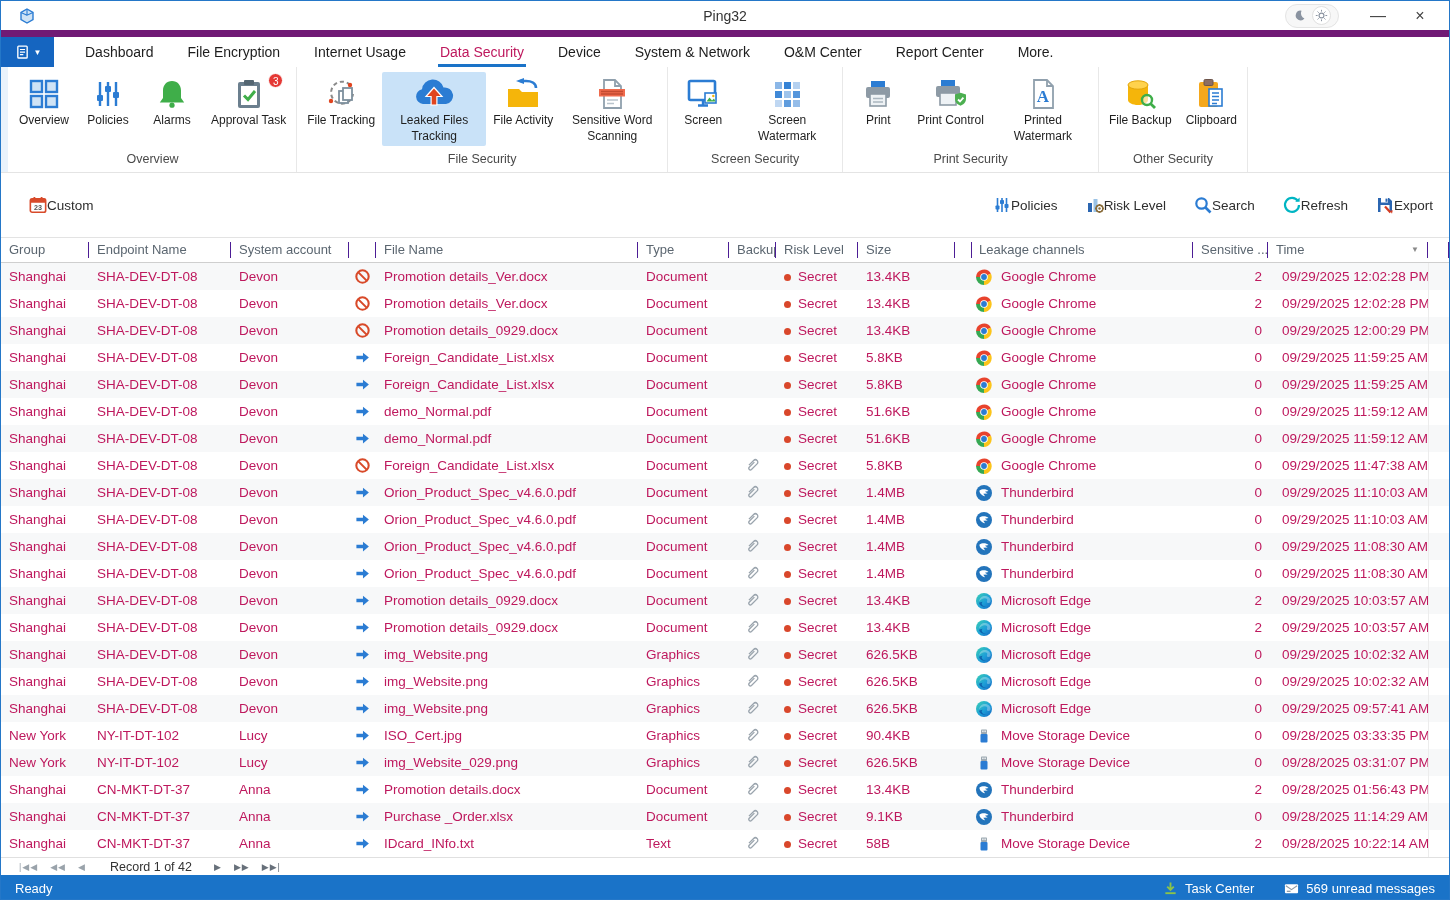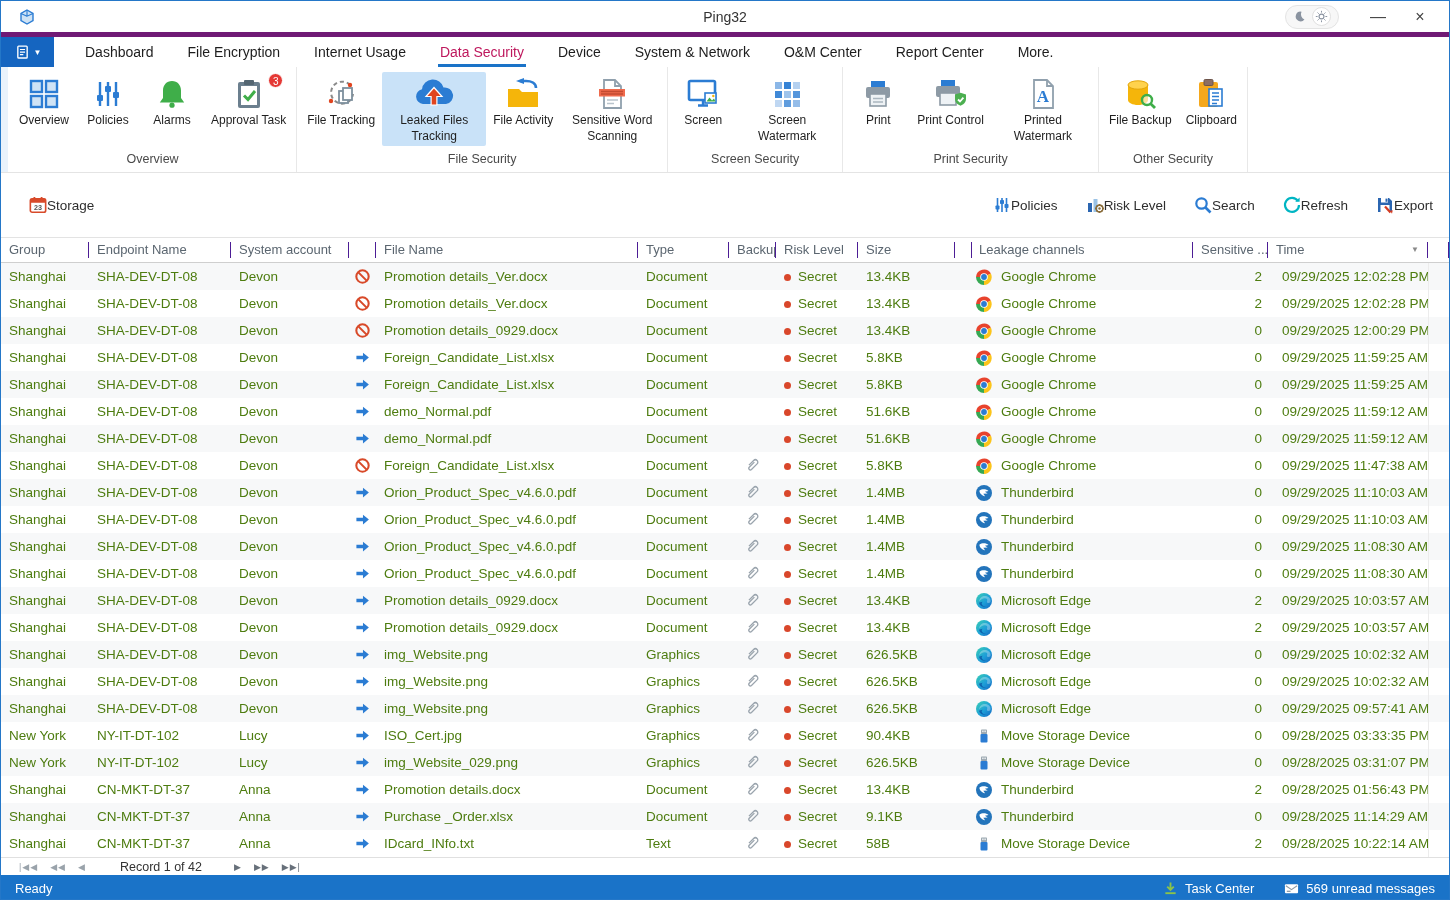--- a/index.html
+++ b/index.html
@@ -8,21 +8,21 @@
     font-family: "Liberation Sans", "DejaVu Sans", sans-serif;
     background:#fff; color:#333;
     border:1px solid #2477c8;
     overflow:hidden;
     --accent:#1a73c8;
     --cols: 88px 142px 118px 27px 262px 91px 47px 82px 97px 16px 222px 75px 160px minmax(0,1fr);
   }
   .icn svg{ display:block; }
 
   
-  .titlebar{ height:36px; display:flex; align-items:center; position:relative; background:#fff; border-bottom:5px solid #701a75;}
+  .titlebar{ height:36px; display:flex; align-items:center; position:relative; background:#fff; border-bottom:7px solid #701a75;}
   .logo{ margin-left:18px; z-index:2;}
   .logo svg{ width:16px; height:16px;}
   .wtitle{ position:absolute; left:0; right:0; text-align:center; font-size:14px; color:#333;}
   .controls{ margin-left:auto; display:flex; align-items:center; z-index:2; padding-right:8px;}
   .theme-toggle{ width:54px; height:24px; border:1px solid #e4e4e4; border-radius:13px; background:#f7f7f7; display:flex; align-items:center; justify-content:space-evenly; margin-right:18px;}
   .theme-toggle .icn svg{ width:13px; height:13px;}
   .tg-sun{ width:19px; height:19px; border-radius:50%; background:#fff; border:1px solid #e0e0e0; display:flex; align-items:center; justify-content:center;}
   .win-btn{ width:42px; height:30px; display:flex; align-items:center; justify-content:center; font-size:16px; color:#444; cursor:default;}
 
   
@@ -52,39 +52,39 @@
   .toolbar{ height:64px; display:flex; align-items:center; justify-content:space-between; padding:0 16px 0 28px;}
   .titem{ display:flex; align-items:center; font-size:13.5px; color:#2e2e2e; cursor:default;}
   .titem .icn svg{ width:18px; height:18px;}
   .tright{ display:flex; gap:28px;}
 
   
   .thead{ display:grid; grid-template-columns:var(--cols); height:26px; border-top:1px solid #e3e3e3; border-bottom:1px solid #cfcfcf; align-items:center; font-size:13px; color:#5b6670; background:#fff;}
   .hcell{ padding:0 8px; height:16px; line-height:16px; border-right:1px solid #4c1d95; white-space:nowrap; overflow:hidden; display:flex; justify-content:space-between; align-items:center;}
   .hdd{ font-size:8px; color:#8a8a8a; margin-left:4px;}
   .tbody{ background:#fff;}
-  .trow{ display:grid; grid-template-columns:var(--cols); height:27px; align-items:center; font-size:13.5px; color:#4d7c0f;}
+  .trow{ display:grid; grid-template-columns:var(--cols); height:27px; align-items:center; font-size:13.5px; color:#be185d;}
   .trow:nth-child(odd){ background:#f7f8f9;}
   .cell{ padding:0 8px; white-space:nowrap; overflow:hidden;}
   .icell{ display:flex; justify-content:center; align-items:center; padding:0;}
   .icell svg{ width:15px; height:15px;}
   .bcell svg{ width:15px; height:15px;}
   .risk-dot{ width:7px; height:7px; border-radius:50%; background:#d9472b; display:inline-block; margin-right:7px;}
   .chcell{ display:flex; align-items:center; gap:9px; padding-left:5px;}
   .chcell .icn svg{ width:16px; height:16px;}
   .sens{ text-align:right; padding-right:6px;}
   .timec{ padding-left:14px;}
   .gutter{ border-left:1px solid #ececec; height:100%;}
 
   
   .recordbar{ height:18px; display:flex; align-items:center; border-top:1px solid #e0e0e0; padding-left:8px; font-size:12.5px; color:#333; background:#fff;}
   .nav{ font-size:9px; letter-spacing:1px; margin:0 5px; cursor:default;}
   .nav.dim{ color:#9aa3ab;}
   .nav.dark{ color:#67707a;}
-  .reclabel{ margin:0 22px;text-align:center; }
+  .reclabel{ margin:0 12px;text-align:center; }
 
   
   .statusbar{ height:26px; background:#1a73c8; color:#fff; display:flex; align-items:center; justify-content:space-between; font-size:13px; padding:0 14px;}
   .sitem{ display:flex; align-items:center; gap:7px; cursor:default;}
   .sitem .icn svg{ width:15px; height:15px;}
   .sright{ display:flex; gap:30px;}
 </style>
 </head>
 <body style="--accent: #1a73c8;">
 
@@ -375,21 +375,21 @@
   <div class="tleft" id="toolbar-left" style="display:flex;">
       <div class="titem">
         <span class="icn">
           <svg viewBox="0 0 20 20">
             <rect x="1.5" y="3" width="17" height="15" rx="2" fill="#fff" stroke="#d84a2a" stroke-width="1.8"></rect>
             <rect x="1.5" y="3" width="17" height="4.5" fill="#d84a2a"></rect>
             <path d="M6 1v4M14 1v4" stroke="#d84a2a" stroke-width="2"></path>
             <text x="10" y="15.5" font-size="8" fill="#555" text-anchor="middle" font-weight="bold">23</text>
           </svg>
         </span>
-        <span>Storage</span>
+        <span>Custom</span>
       </div>
     </div>
   <div class="tright" id="toolbar-right">
       <div class="titem">
         <span class="icn">
           <svg viewBox="0 0 18 18">
             <g stroke="#2b7cd3" stroke-width="1.6">
               <path d="M4.5 2v14M9 2v14M13.5 2v14"></path>
             </g>
             <g fill="#2b7cd3">

